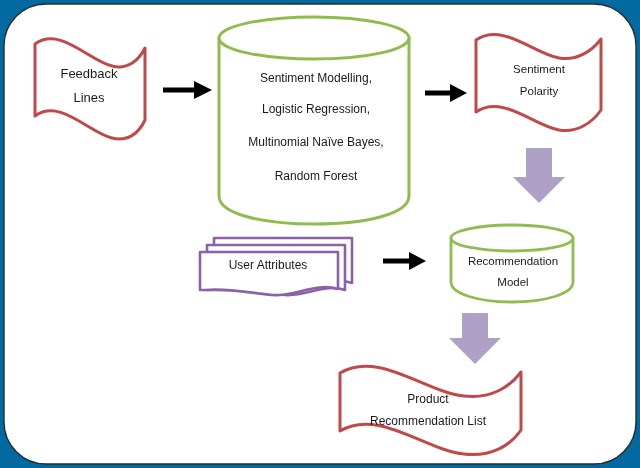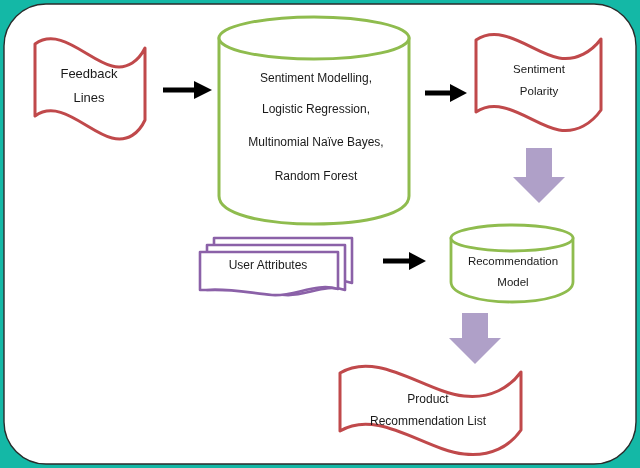--- a/index.html
+++ b/index.html
@@ -7,21 +7,21 @@
     padding: 0;
     background: #ffffff;
   }
   body {
     font-family: "Liberation Sans", sans-serif;
   }
   #canvas {
     position: relative;
     width: 640px;
     height: 468px;
-    background: #14b8a6;
+    background: #0369a1;
     overflow: hidden;
   }
   #diagram-svg {
     position: absolute;
     left: 0;
     top: 0;
     width: 640px;
     height: 468px;
     display: block;
   }

